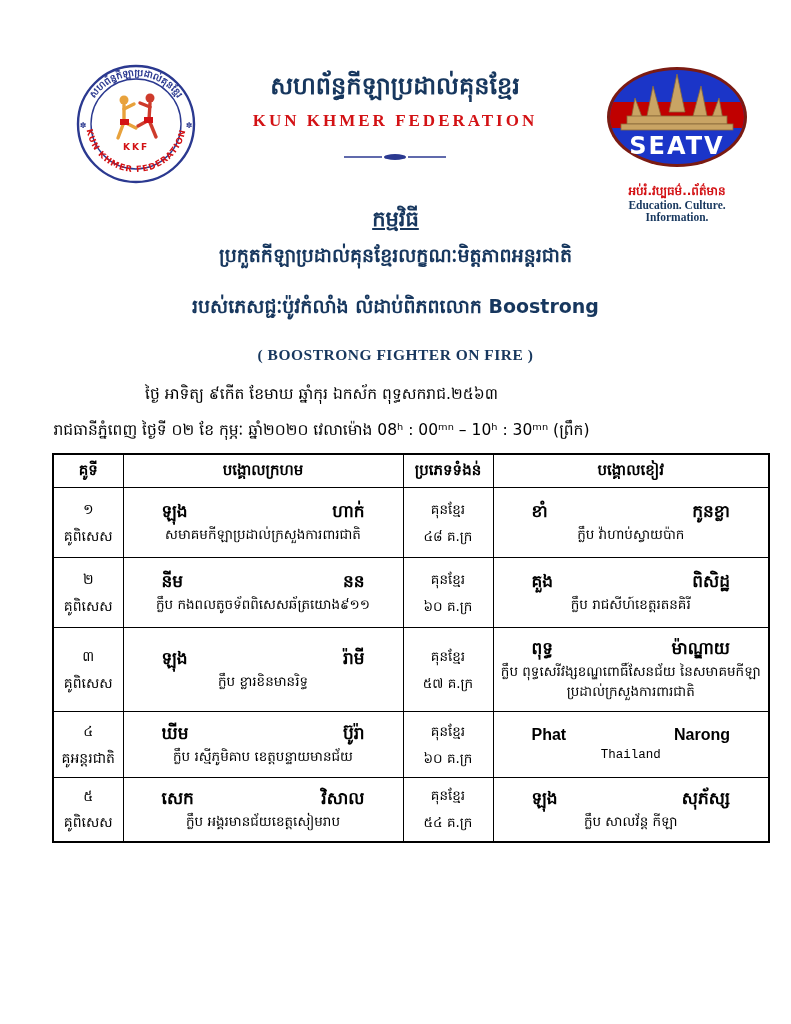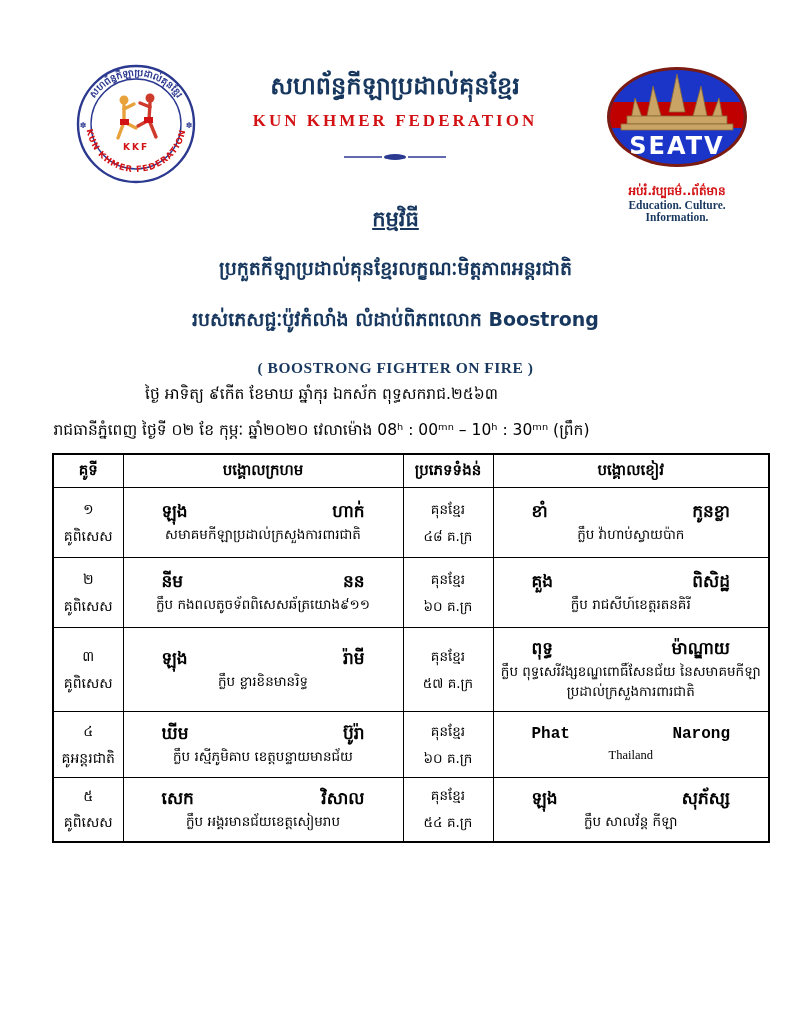--- a/index.html
+++ b/index.html
@@ -14,21 +14,21 @@
                  letter-spacing:3px;font-family:"Liberation Serif",serif;}
   .divider-wrap{margin-top:16px;}
   .seatv{position:absolute;left:601px;top:66px;width:152px;text-align:center;}
   .seatv-caption-khmer{margin-top:10px;font-size:12px;font-weight:bold;color:#D31215;line-height:1.25;}
   .seatv-caption-english{font-size:11.5px;font-weight:bold;color:#17375E;
                          font-family:"Liberation Serif",serif;}
 
   
   .program{position:absolute;left:0;top:205px;width:791px;text-align:center;color:#17375E;}
   .prog-heading{font-size:21px;font-weight:bold;text-decoration:underline;}
-  .prog-line1{margin-top:20px;font-size:19px;font-weight:bold;}
+  .prog-line1{margin-top:7px;font-size:19px;font-weight:bold;}
   .prog-line2{margin-top:23px;font-size:19px;font-weight:bold;}
   .prog-line3{margin-top:24px;font-size:15.5px;font-weight:bold;
               font-family:"Liberation Serif",serif;letter-spacing:.5px;}
 
   .dates{position:absolute;left:0;top:384px;width:643px;text-align:center;color:#000;}
   .date-line1{font-size:15.5px;}
   .date-line2{margin-top:13px;font-size:15.5px;}
 
   
   .fight-table{position:absolute;left:40px;top:453px;width:716px;border-collapse:collapse;
@@ -36,22 +36,22 @@
   .fight-table th,.fight-table td{border:1.6px solid #000;padding:3px 4px;vertical-align:middle;}
   .fight-table{border:2.5px solid #000;margin-left:12px;}
   .fight-table th{font-size:15px;font-weight:bold;padding:5px 2px;}
   .col-no{width:70px;}.col-red{width:280px;}.col-wt{width:90px;}.col-blue{width:276px;}
   .pair-cell{text-align:center;font-size:14px;line-height:1.9;}
   .corner-cell{text-align:center;}
   .fighter-name{display:flex;justify-content:space-between;padding:2px 34px 0 34px;
                 font-size:17px;font-weight:bold;line-height:1.35;}
   .club{font-size:13.5px;line-height:1.5;padding:1px 2px 2px 2px;}
   .wt-cell{text-align:center;font-size:13.5px;line-height:2.0;}
-  .latin-name{font-family:Liberation Mono, monospace;font-size:16px;align-items:center;}
-  .latin-club{font-family:Liberation Serif, serif;font-size:12.5px;}
+  .latin-name{font-family:Liberation Sans, sans-serif;font-size:16px;align-items:center;}
+  .latin-club{font-family:Liberation Mono, monospace;font-size:12.5px;}
 
   svg text{font-family:"DejaVu Sans",sans-serif;}
 </style>
 </head>
 <body>
 
 <div class="page">
 
   <div class="kkf-logo">
     <svg viewBox="0 0 124 124" width="124" height="124">

